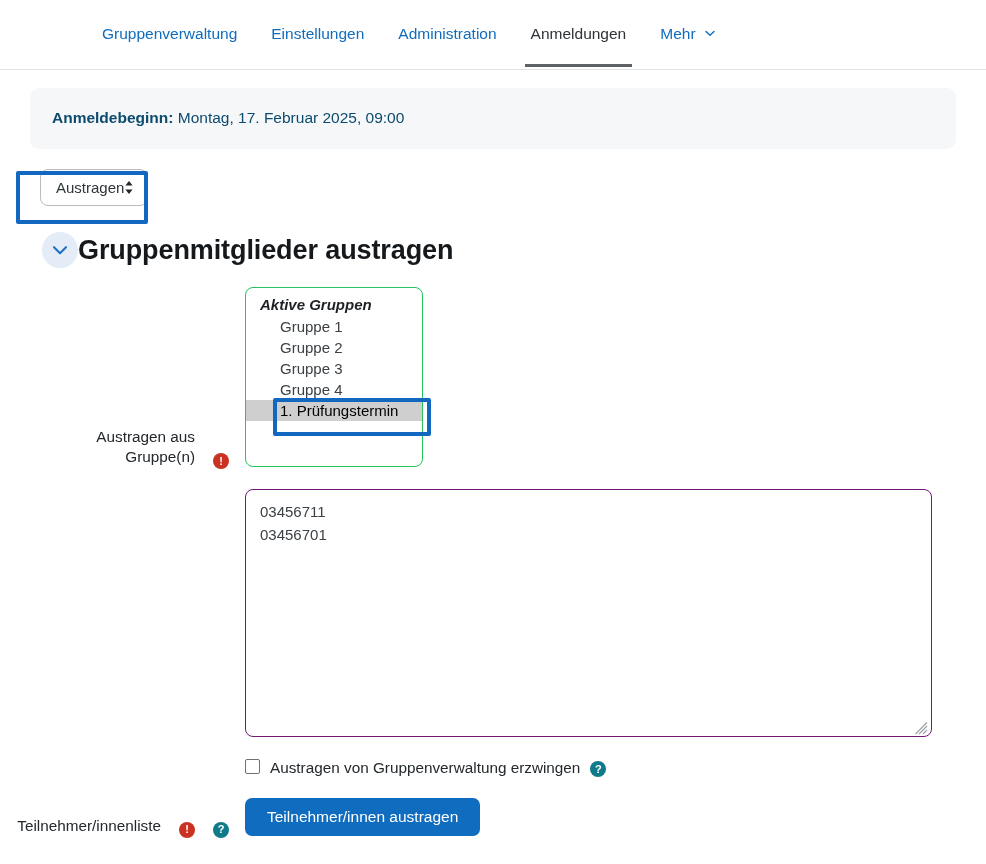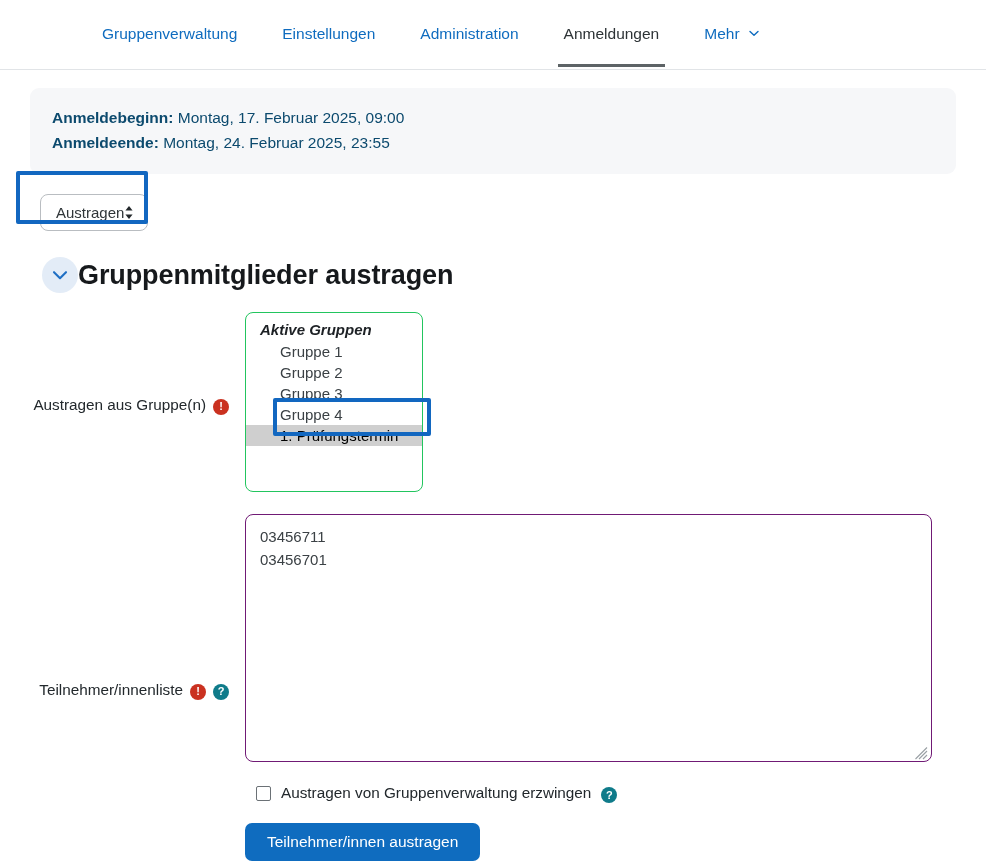--- a/index.html
+++ b/index.html
@@ -17,21 +17,21 @@
     overflow: hidden;
     position: relative;
   }
 
   
   .navbar {
     height: 69px;
     display: flex;
     align-items: center;
     padding-left: 88px;
-    gap: 17px;
+    gap: 6px;
   }
   .nav-tab {
     position: relative;
     font-size: 15.5px;
     color: #0f6cbf;
     padding: 24px 14px 25px 14px;
     cursor: pointer;
     white-space: nowrap;
     line-height: 1;
   }
@@ -146,23 +146,23 @@
   }
   .form-label {
     width: 215px;
     flex: 0 0 215px;
     text-align: right;
     padding-right: 16px;
     padding-top: 5px;
     font-size: 15.3px;
     color: #22282c;
     display: flex;
-    align-items: center;
+    align-items: flex-end;
     justify-content: flex-end;
-    gap: 7px;
+    gap: 18px;
     line-height: 1.3;
   }
   .form-field { flex: 1 1 auto; }
 
   .req-icon {
     display: inline-flex;
     align-items: center;
     justify-content: center;
     width: 16px;
     height: 16px;
@@ -256,24 +256,24 @@
     right: 4px;
     bottom: 3px;
     width: 13px;
     height: 13px;
     pointer-events: none;
   }
 
   
   .check-row {
     display: flex;
-    align-items: center;
+    align-items: flex-start;
     gap: 10px;
     margin-top: 22px;
-    margin-left: 11px;
+    margin-left: 0;
     font-size: 15.3px;
     color: #22282c;
   }
   .checkbox {
     width: 15px;
     height: 15px;
     border: 1px solid #6b7176;
     border-radius: 2px;
     background: #fff;
     cursor: pointer;
@@ -320,24 +320,20 @@
   </div>
 </nav>
 <div class="nav-rule"></div>
 
 <div class="content">
 
   <div class="info-box">
     <div>
       <b>Anmeldebeginn:</b>
       <span>Montag, 17. Februar 2025, 09:00</span>
-    </div>
-    <div>
-      <b>Anmeldeende:</b>
-      <span>Montag, 24. Februar 2025, 23:55</span>
     </div>
   </div>
 
   <div class="action-select-wrap">
     <div class="action-select">
       <span>Austragen</span>
       <span class="select-arrows">
         <svg width="10" height="15" viewBox="0 0 10 15">
             <path d="M5 1 L8.6 5.4 L1.4 5.4 Z" fill="#23282b"></path>
             <path d="M5 14 L8.6 9.6 L1.4 9.6 Z" fill="#23282b"></path>

